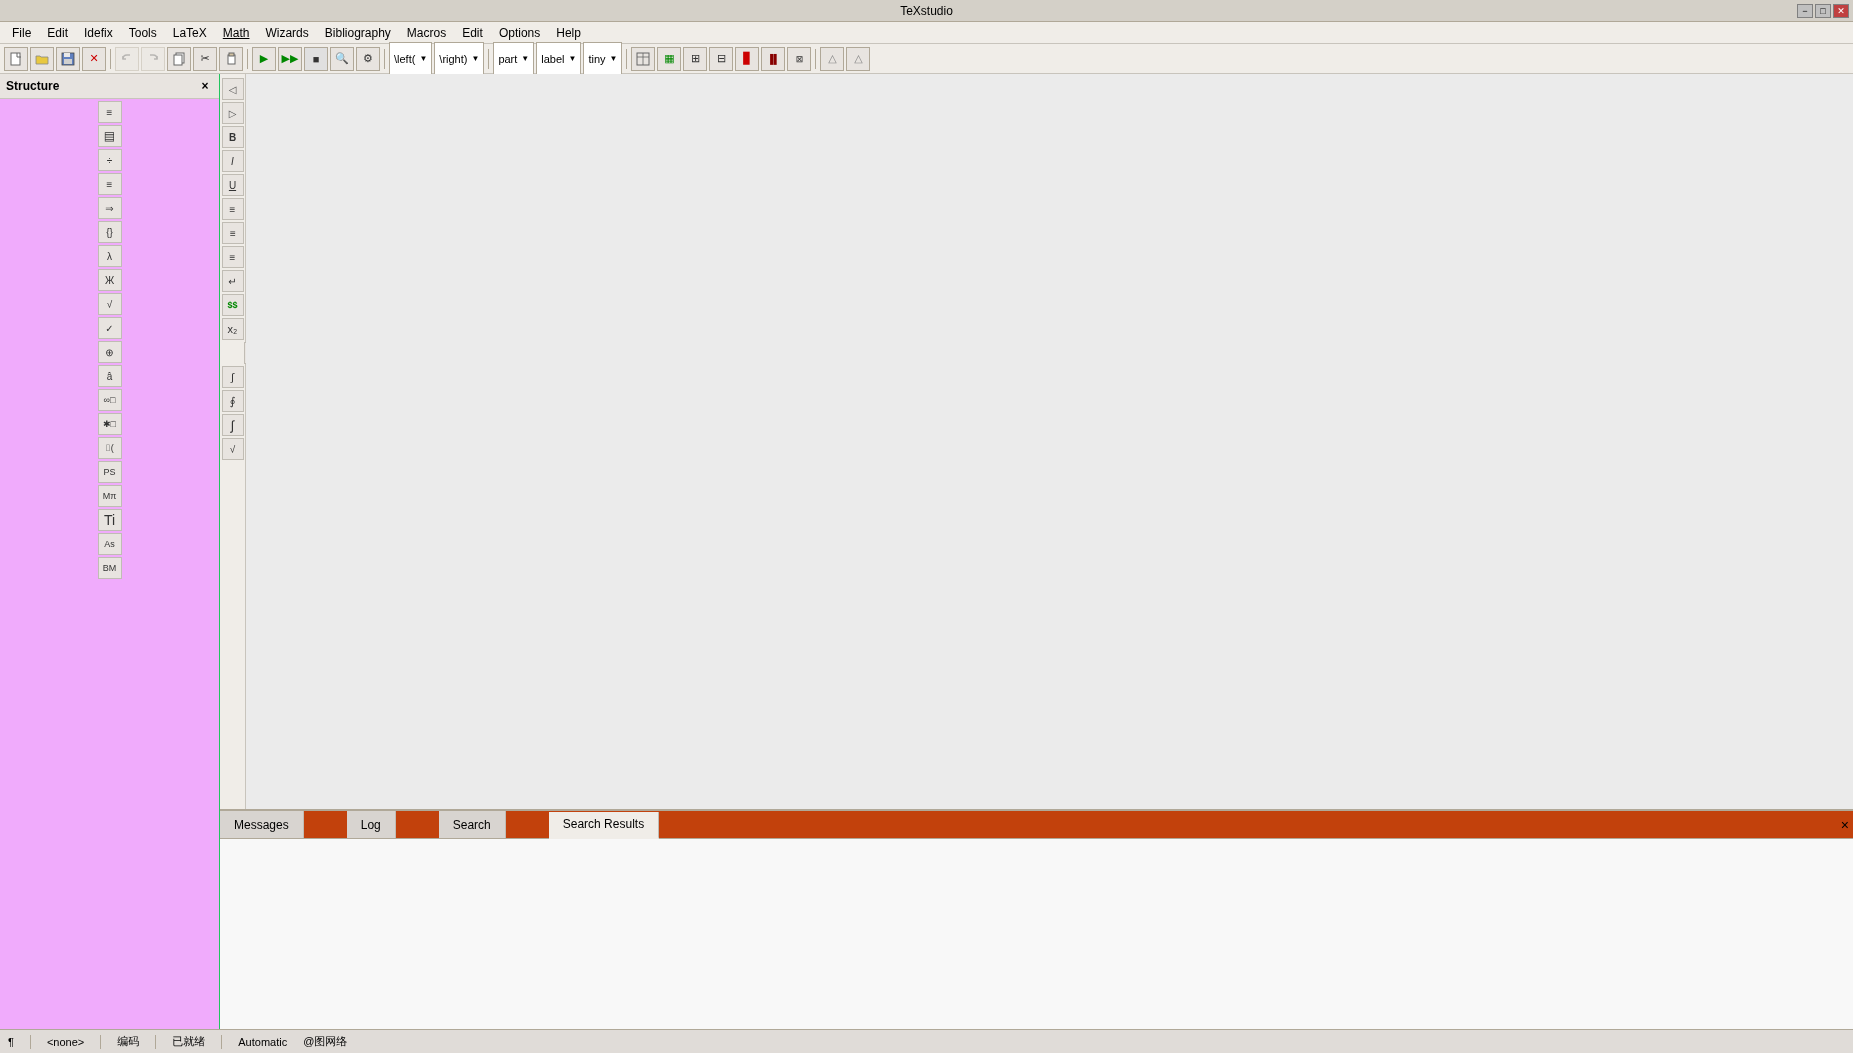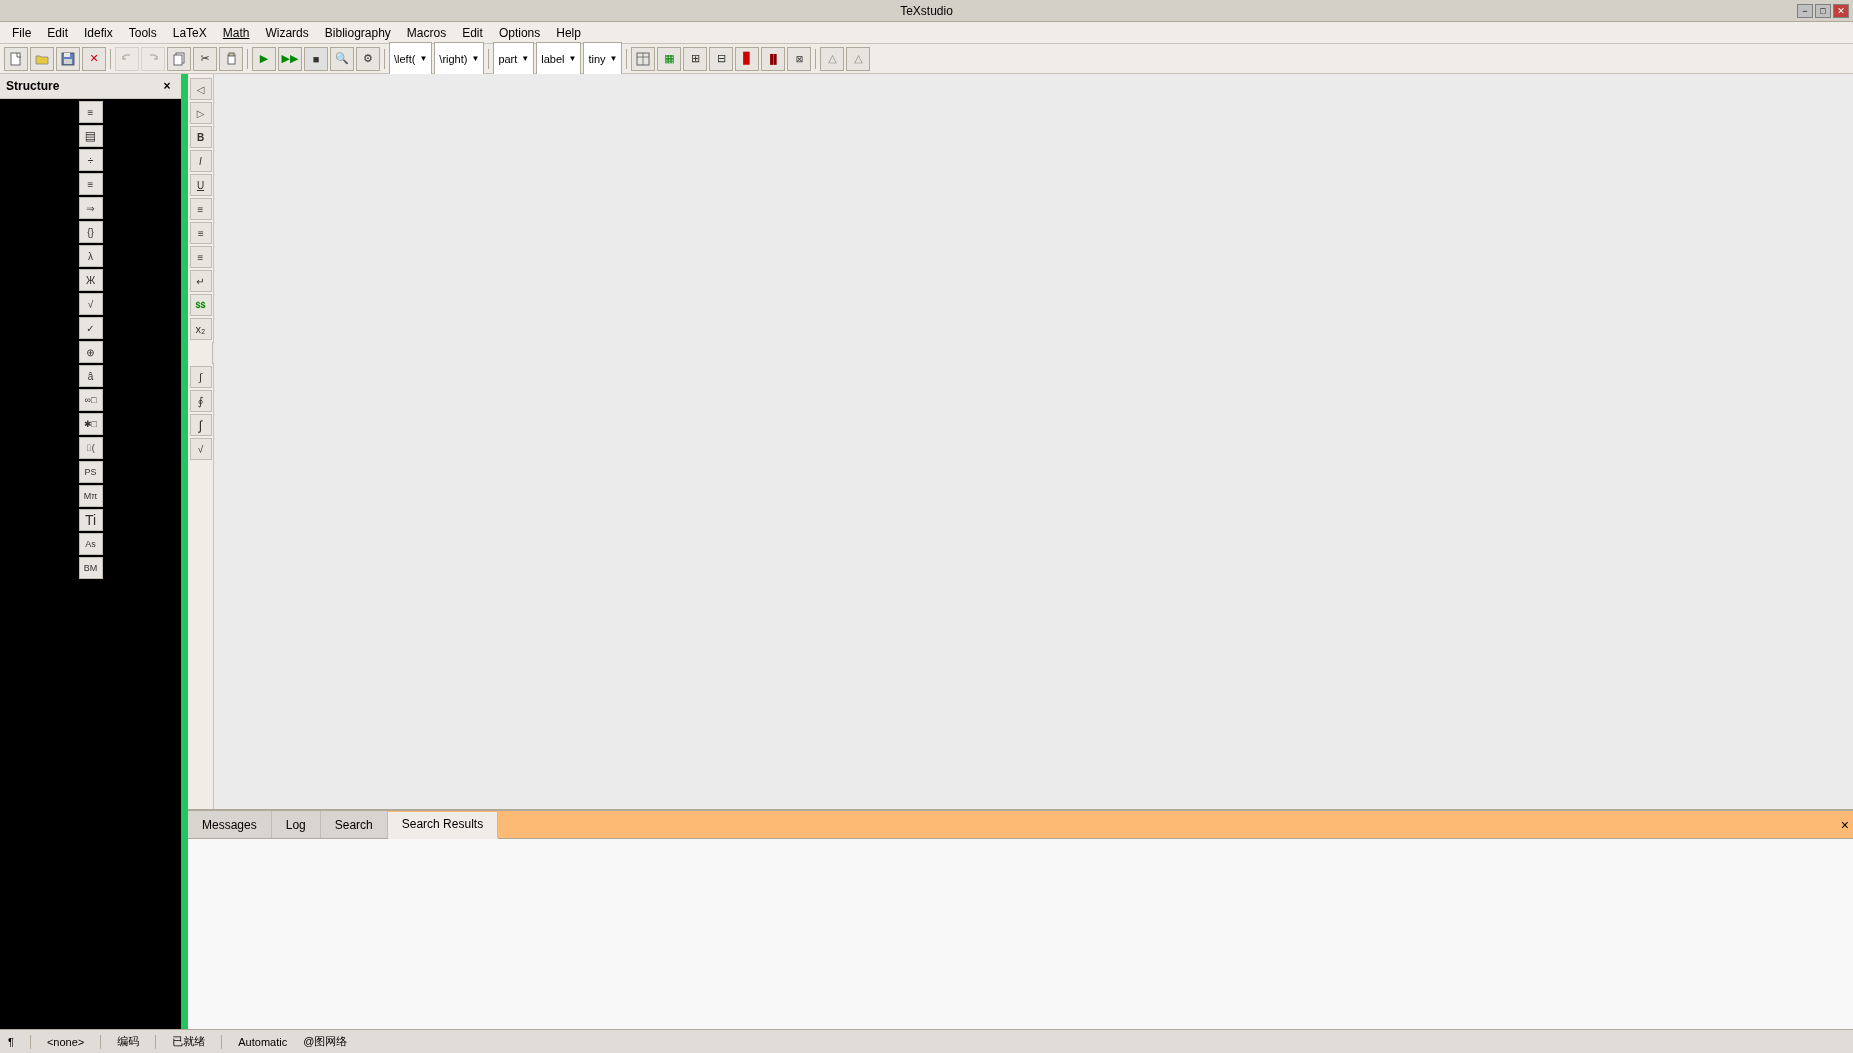--- a/index.html
+++ b/index.html
@@ -103,23 +103,23 @@
 
     
     #main-area {
       display: flex;
       flex: 1;
       overflow: hidden;
     }
 
     
     #structure-panel {
-      width: 188px;
-      background: #000000;
-      border-right: 7px solid #22c55e;
+      width: 220px;
+      background: #f0abfc;
+      border-right: 1px solid #22c55e;
       display: flex;
       flex-direction: column;
     }
     #structure-header {
       display: flex;
       align-items: center;
       justify-content: space-between;
       padding: 4px 6px;
       background: #e8e4e0;
       border-bottom: 1px solid #c8c4bc;
@@ -196,24 +196,25 @@
     
     #bottom-panel {
       height: 220px;
       background: #f0ede8;
       border-top: 2px solid #b0a898;
       display: flex;
       flex-direction: column;
     }
     #bottom-tabs {
       display: flex;
-      background: #fdba74;
+      background: #c2410c;
       border-bottom: 1px solid #b0a898;
       align-items: center;
       height: 28px;
+      gap: 43px;
     }
     .btab {
       padding: 4px 14px;
       font-size: 12px;
       cursor: pointer;
       border-right: 1px solid #c0bcb4;
       background: #d8d4d0;
       height: 100%;
       display: flex;
       align-items: center;

